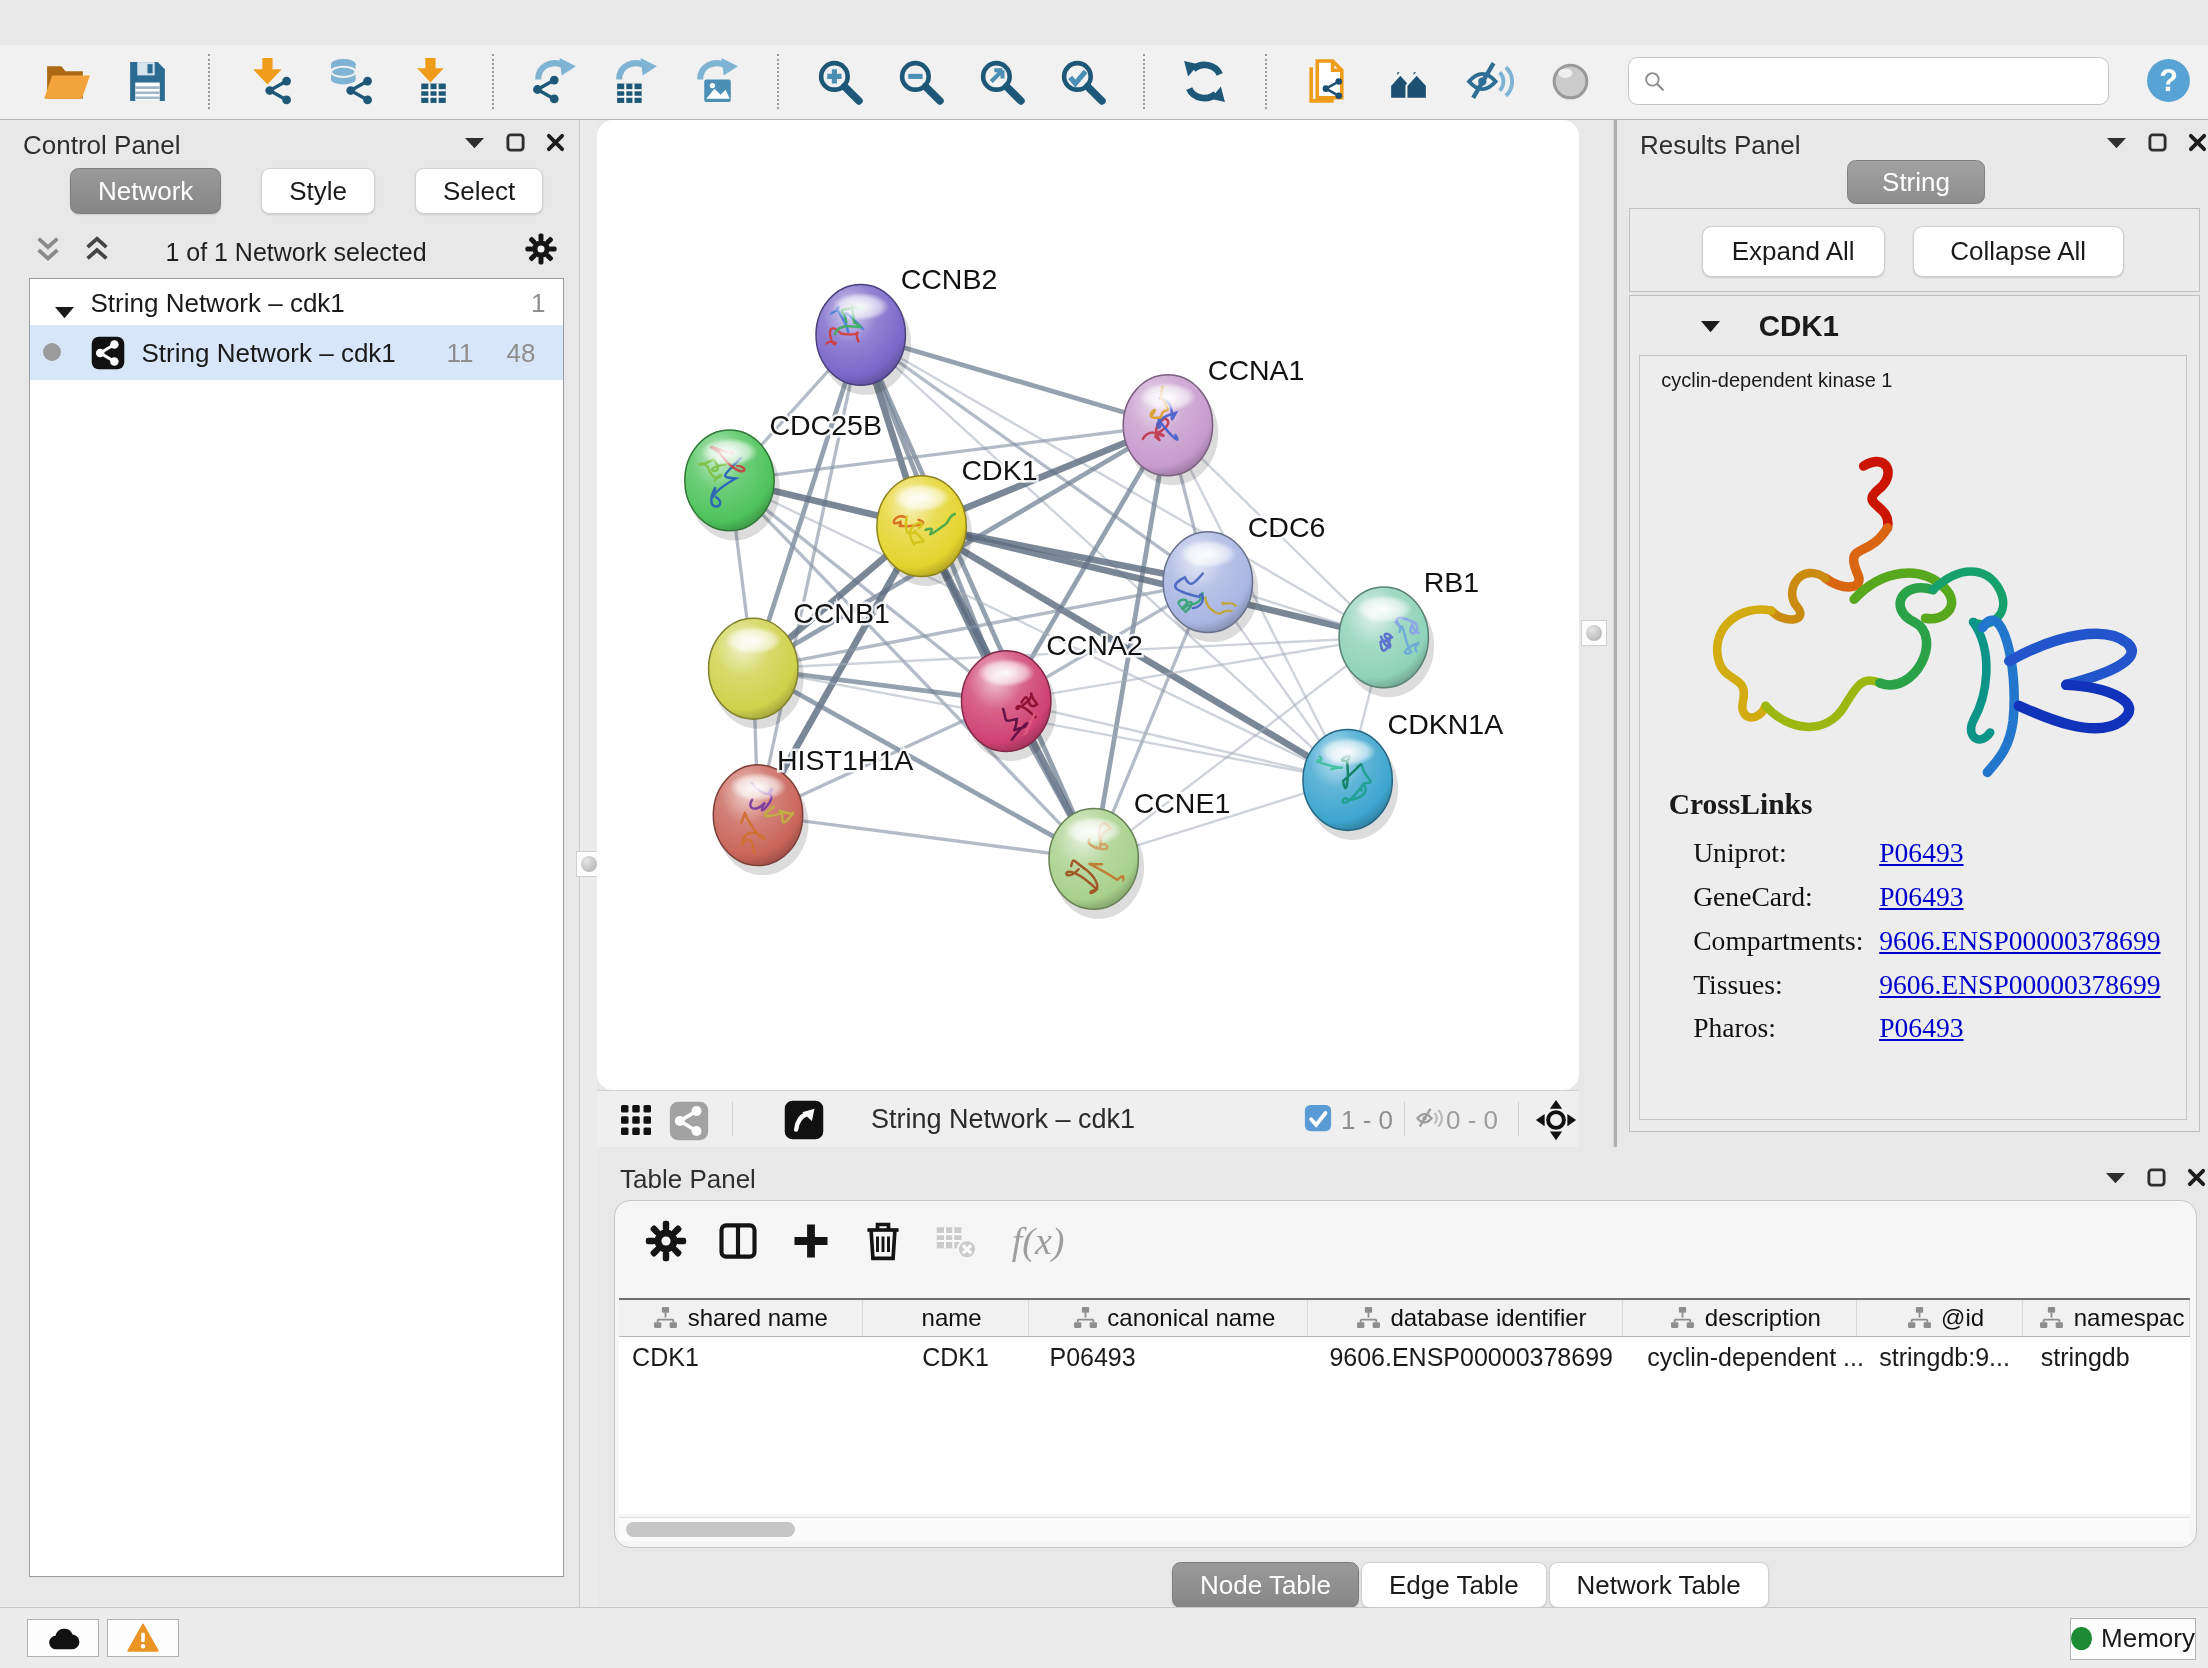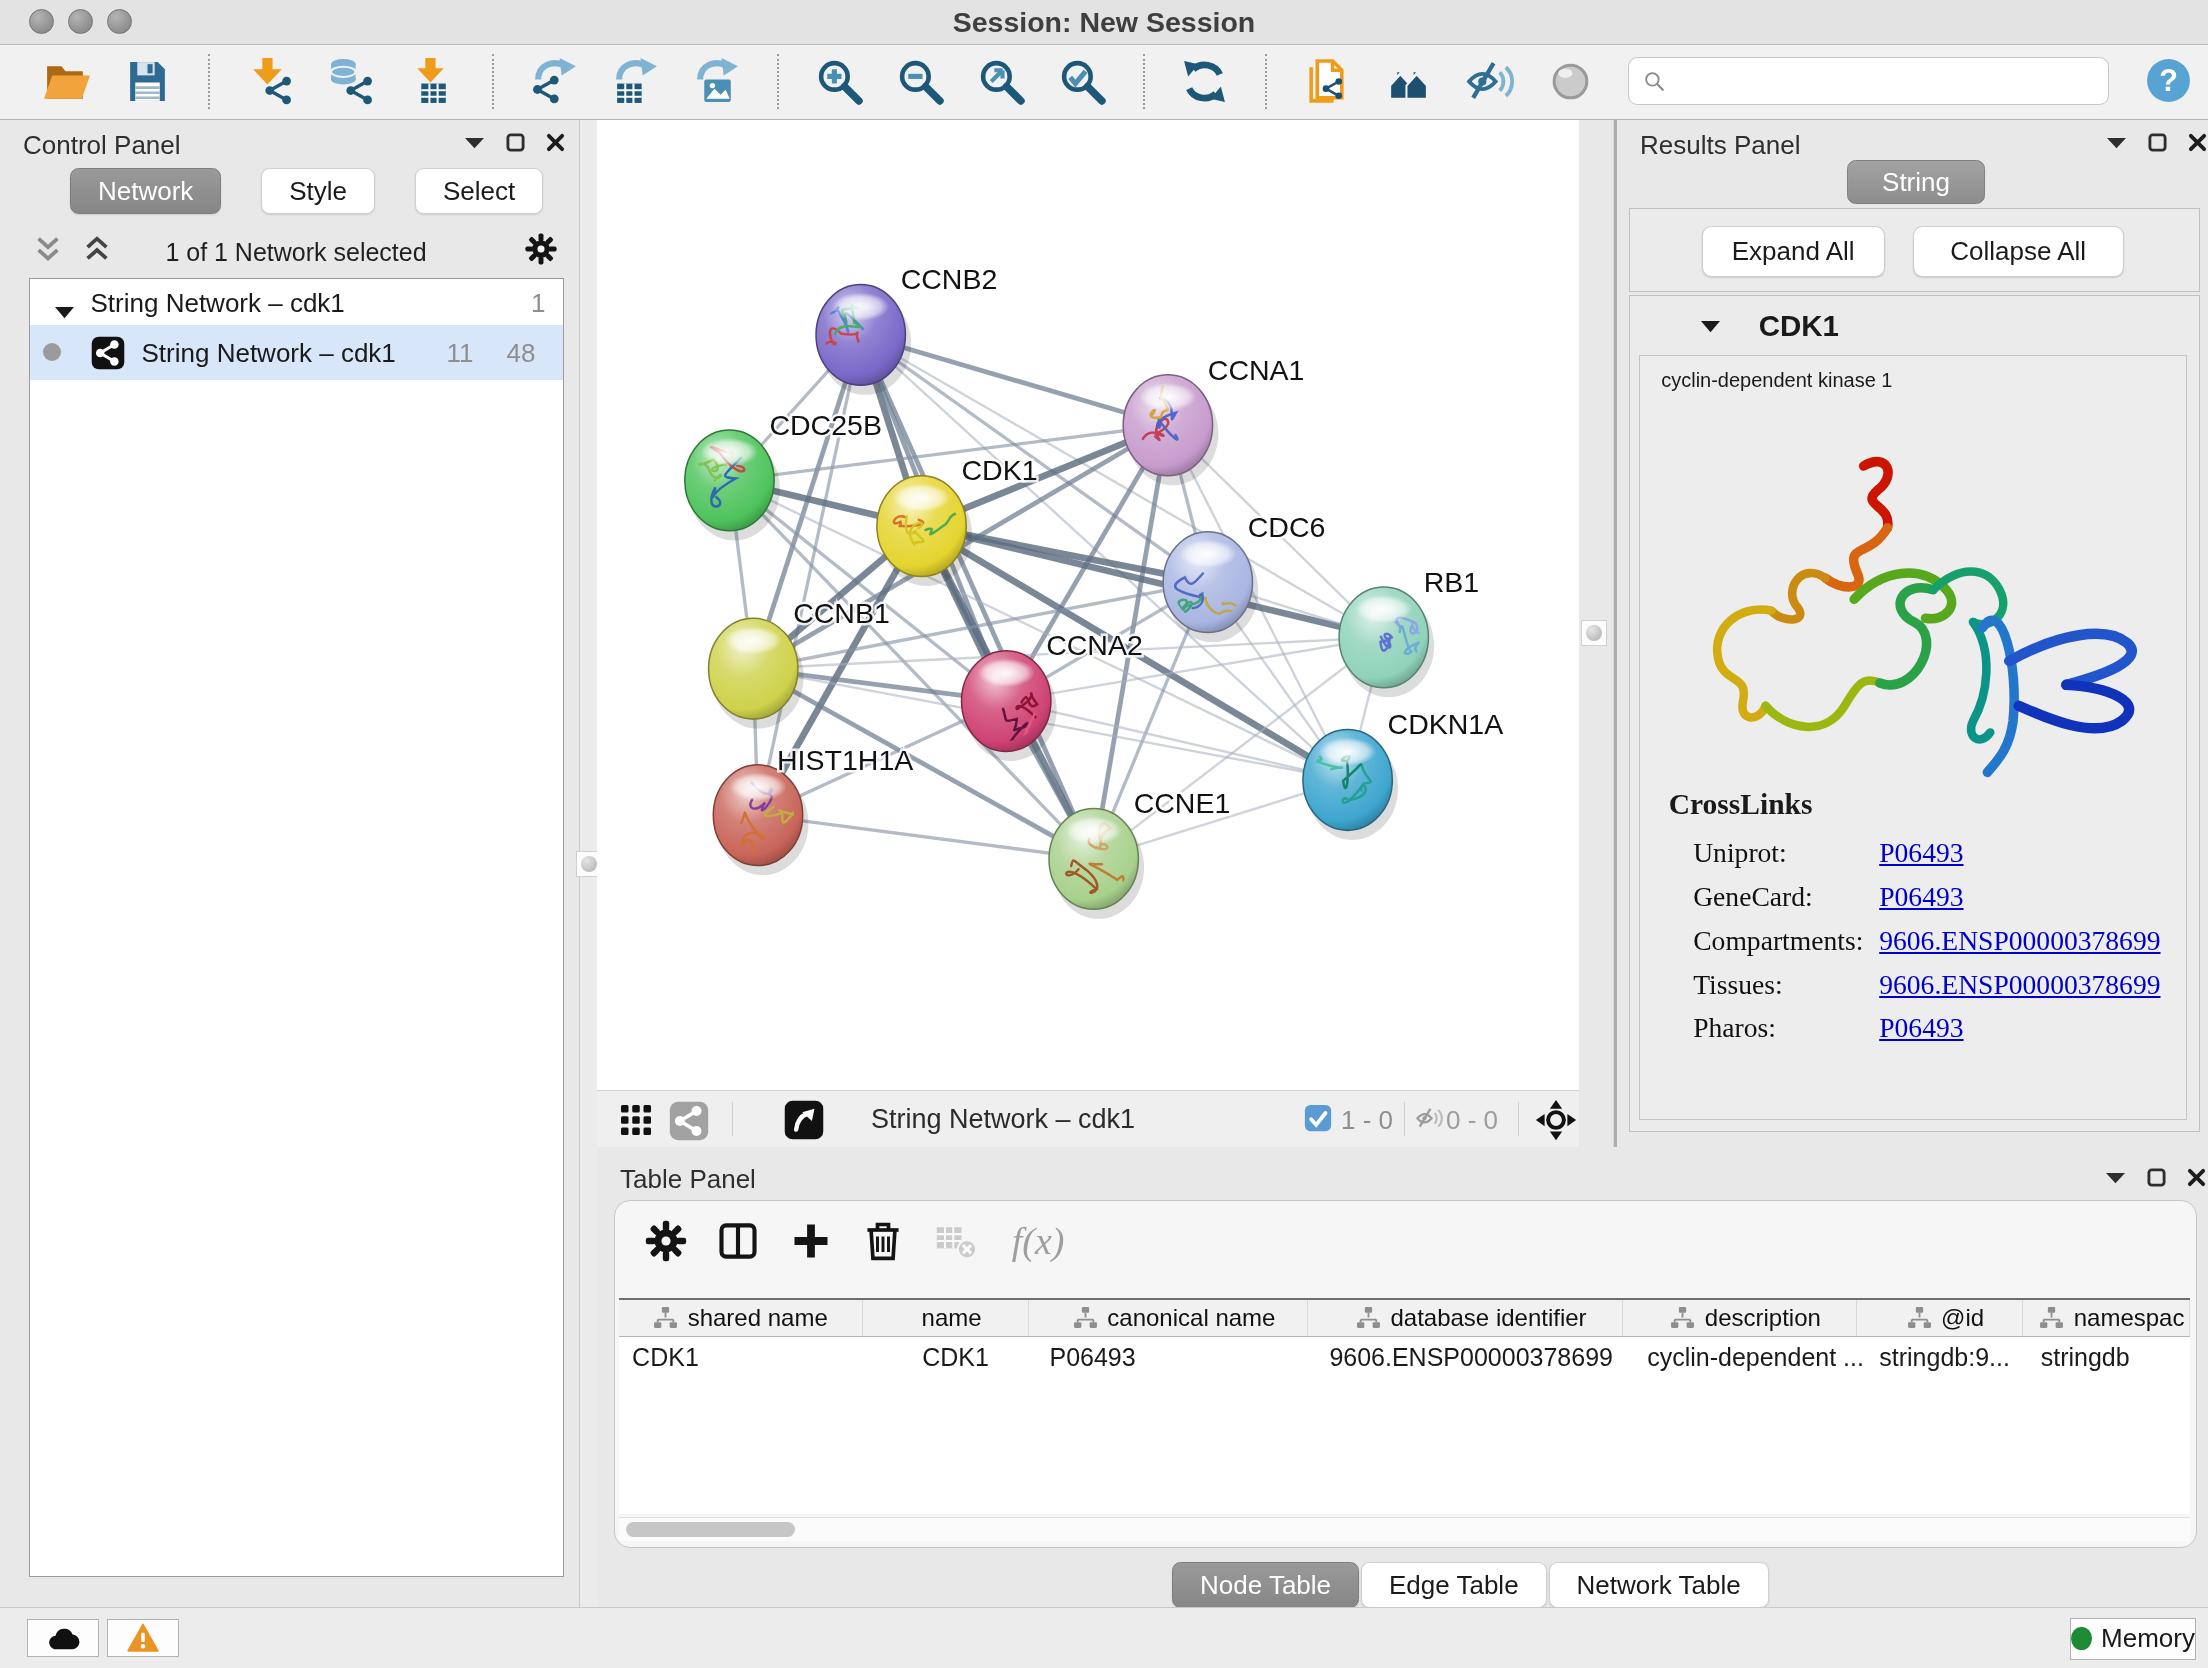--- a/index.html
+++ b/index.html
@@ -41,21 +41,21 @@
   #cp-list{position:absolute;left:28.5px;top:158px;width:535px;height:1299px;background:#fff;border:1.9px solid #9c9c9c;box-sizing:border-box;}
   .tree-row{position:relative;height:46px;font-size:26px;}
   .tree-row.selected{background:#d7e6f9;height:55px;}
   #row-root-label{position:absolute;left:61px;top:8.6px;}
   #row-root-count{position:absolute;right:17px;top:8.6px;color:#8f8f8f;}
   #row-child-label{position:absolute;left:112px;top:13.3px;}
   #row-child-n1{position:absolute;right:89px;top:13.3px;color:#8f8f8f;}
   #row-child-n2{position:absolute;right:27px;top:13.3px;color:#8f8f8f;}
   
   #net-gutter-l{position:absolute;left:580px;top:120px;width:17px;height:1488px;background:#ebebeb;}
-  #net-canvas{position:absolute;left:597px;top:120px;width:982px;height:970px;background:#ffffff;}
+  #net-canvas{position:absolute;left:597px;top:120px;width:982px;height:970px;background:#ffffff;border-radius:16px;}
   #net-bottombar{position:absolute;left:597px;top:1090px;width:982px;height:57px;background:#efefef;border-top:1px solid #d2d2d2;box-sizing:border-box;}
   .nb-item{position:absolute;top:7.6px;}
   .nb-sep{position:absolute;top:11.4px;width:0;height:34px;border-left:1.9px solid #cfcfcf;}
   #nb-name{position:absolute;left:274px;top:13.3px;font-size:27px;color:#2b2b2b;}
   #nb-sel-count{position:absolute;left:744px;top:14.3px;font-size:26px;color:#8f8f8f;}
   #nb-hid-count{position:absolute;left:849px;top:14.3px;font-size:26px;color:#9c9c9c;}
   #net-gutter-r{position:absolute;left:1579px;top:120px;width:44px;height:1027px;background:#e8e8e8;}
   #net-gutter-r .vline{position:absolute;left:34px;top:0;width:2.9px;height:1027px;background:#aeaeae;border-left:1px solid #d8d8d8;}
   .split-handle{position:absolute;width:26px;height:26px;background:#fcfcfc;border:1px solid #d0d0d0;box-sizing:border-box;}
   .split-handle::after{content:"";position:absolute;left:3.8px;top:3.8px;width:16px;height:16px;border-radius:50%;
@@ -111,26 +111,20 @@
   #memory-dot{width:23px;height:23px;border-radius:50%;background:#1d8a34;}
   
   .node-label{font-family:"Liberation Sans","DejaVu Sans",sans-serif;font-size:30px;fill:#111;paint-order:stroke;
               stroke:#ffffff;stroke-width:5px;stroke-opacity:.85;font-weight:500;}
 </style>
 </head>
 <body>
 
 <div id="app">
 
-  <div id="titlebar">
-    <div class="tlight" style="left:28.5px"></div>
-    <div class="tlight" style="left:68px"></div>
-    <div class="tlight" style="left:107px"></div>
-    <div id="win-title">Session: New Session</div>
-  </div>
 
   <div id="toolbar">
     <div id="toolbar-icons">
         <div class="tb-icon">
           <svg viewBox="0 0 48 48">
             <path d="M5 9 h14 l4 5 h17 v27 H5z" fill="#ad6a12"></path>
             <path d="M2 41 L10 18 h37 L39 41z" fill="#f2a33c"></path>
           </svg>
         </div>
         <div class="tb-icon">

